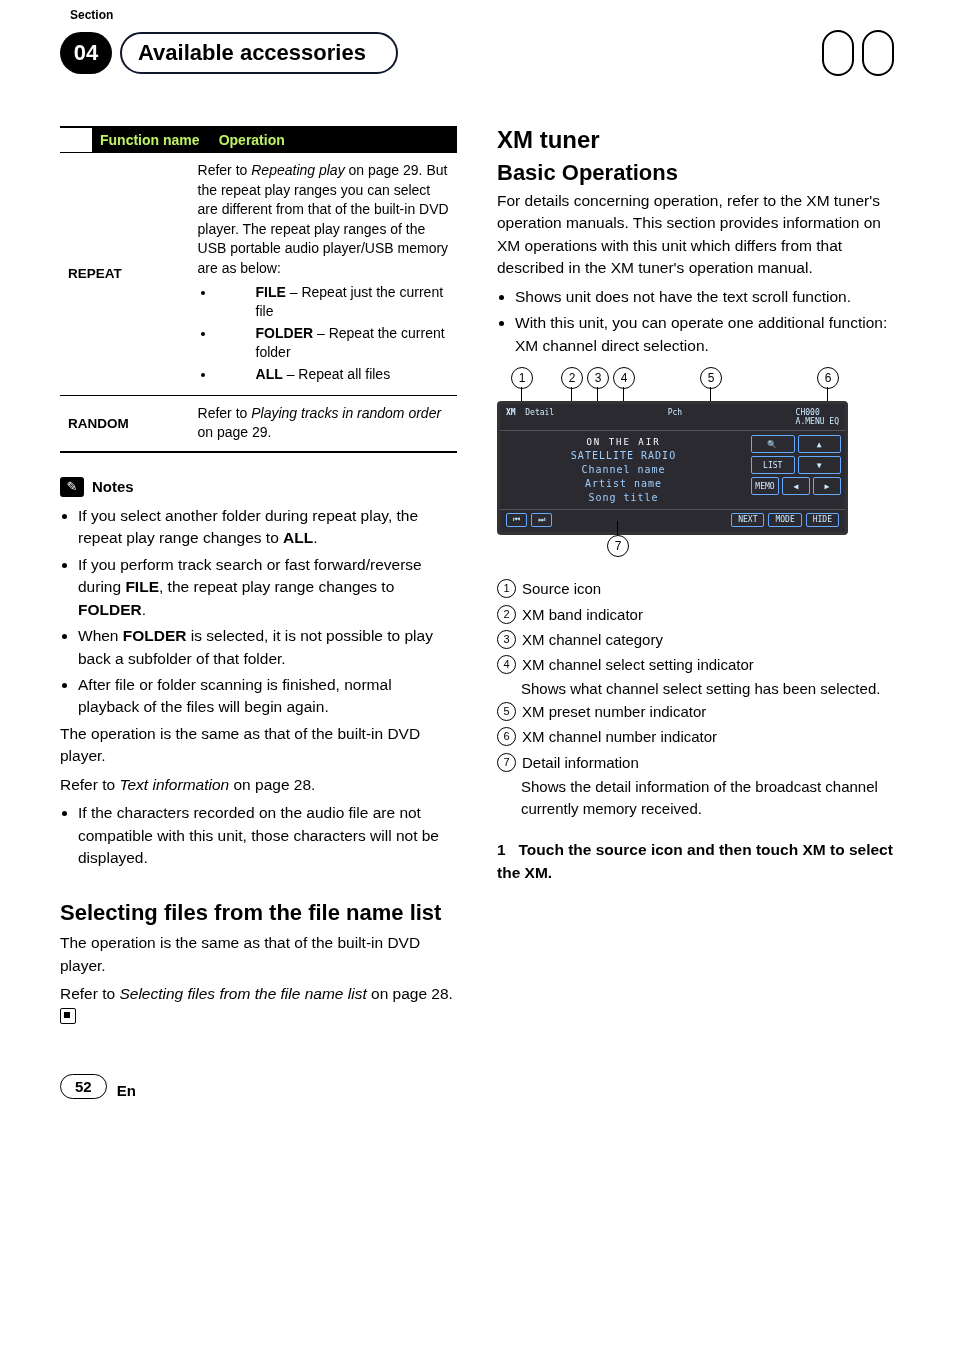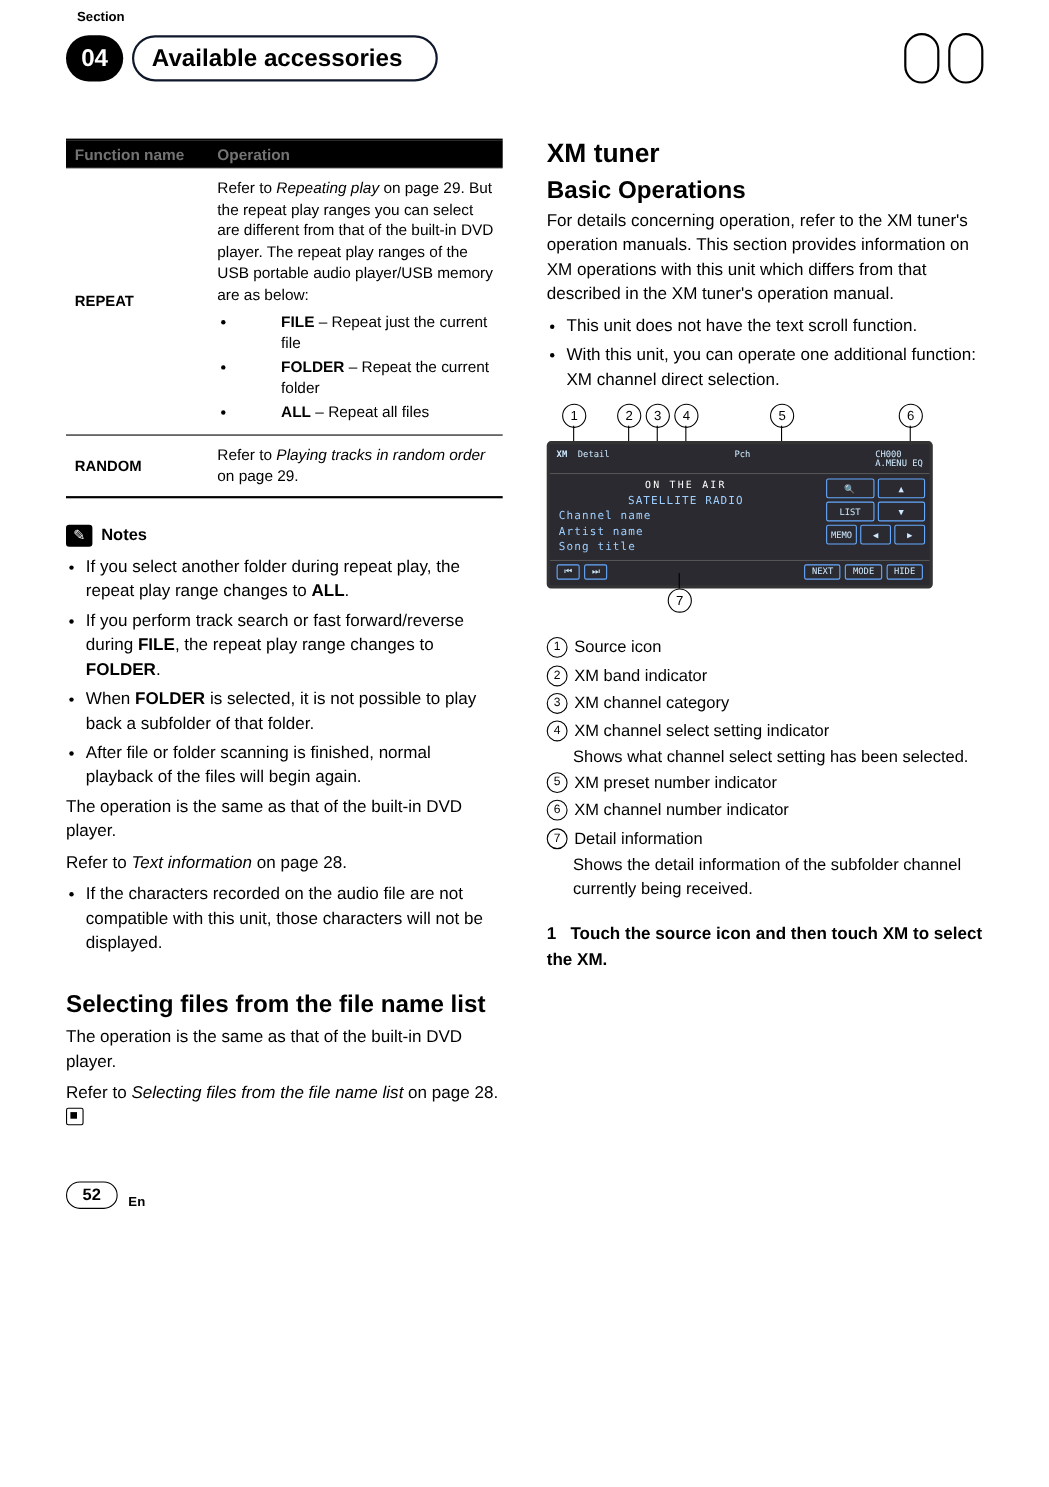--- a/index.html
+++ b/index.html
@@ -69,24 +69,25 @@
   .col { width: 50%; }
 
   
   .func-table {
     border-top: 2px solid #000;
     border-bottom: 2px solid #000;
     font-size: 14px;
   }
   .func-header {
     background: #000;
-    color: #737373;
+    color: #bef264;
     display: flex;
     font-weight: bold;
     padding: 4px 8px;
+    margin-left: 32px;
   }
   .col-name { width: 34%; }
   .col-op { width: 66%; }
   .func-row {
     display: flex;
     border-top: 1px solid #000;
     padding: 8px;
     align-items: center;
   }
   .func-row:first-of-type { border-top: none; }
@@ -160,21 +161,21 @@
     border-radius: 4px;
   }
   .screen-top {
     display:flex; justify-content:space-between;
     padding: 4px 6px; border-bottom:1px solid #555;
     font-size:8px;
   }
   .screen-mid { display:flex; }
   .screen-main { flex:1; padding:6px 8px; }
   .screen-main .air { text-align:center; letter-spacing:2px; color:#fff; font-size:9px;}
-  .screen-main .line { color:#9ecfff; letter-spacing:1px; font-size:10px; margin-top:3px;}
+  .screen-main .line { color:#9ecfff; letter-spacing:1px; font-size:10px; margin-top:3px;text-align:center;}
   .screen-side { width:90px; padding:4px; }
   .sbtn-row { display:flex; gap:3px; margin-bottom:3px;}
   .sbtn { flex:1; border:1px solid #6af; border-radius:2px; font-size:8px; color:#cfeaff;
           display:flex;align-items:center;justify-content:center; height:16px;}
   .screen-bot { display:flex; gap:4px; padding:3px 6px 5px; border-top:1px solid #555; font-size:8px;}
   .bot-btn { border:1px solid #6af; border-radius:2px; padding:1px 6px; color:#cfeaff;}
   .bot-spacer{flex:1;}
 
   .legend { font-size: 15px; line-height: 1.55; margin-top: 6px;}
   .legend-row { display:flex; gap:6px; margin-bottom:2px;}
@@ -187,21 +188,21 @@
   .legend-sub { margin-left: 24px; font-size:15px; line-height:1.45;}
 
   .step-head { font-size:15.5px; font-weight:bold; margin-top:20px; line-height:1.45;}
 
   .page-num-pill {
     border:1.5px solid #000; border-radius:16px;
     padding: 3px 14px; display:inline-block;
     font-weight:bold; font-size:15px;
   }
   .footer { margin-top: 40px; display:flex; align-items:flex-end; gap:10px;}
-  .en-label { font-size:12px; font-weight:bold;text-align:center; }
+  .en-label { font-size:15px; font-weight:bold;text-align:center; }
 </style>
 </head>
 <body>
 
 <div class="page">
 
   <div class="top-bar">
     <div class="section-label">Section</div>
     <div class="header-row">
       <div class="header-num-pill">04</div>
@@ -269,21 +270,21 @@
         <span class="end-square"></span>
       </p>
 
     </div>
 
     <div class="col">
       <h2 class="main-h">XM tuner</h2>
       <h3 class="basic">Basic Operations</h3>
       <p class="body">For details concerning operation, refer to the XM tuner's operation manuals. This section provides information on XM operations with this unit which differs from that described in the XM tuner's operation manual.</p>
       <ul class="body-list">
-        <li>This unit does not have the text scroll function.</li>
+        <li>Shows unit does not have the text scroll function.</li>
         <li>With this unit, you can operate one additional function: XM channel direct selection.</li>
       </ul>
 
       <div class="screen-wrap">
         <div class="callout-row-top">
           <span class="callout-num" style="left:14px">1</span>
             <span class="callout-line" style="left:24px"></span>
           <span class="callout-num" style="left:64px">2</span>
             <span class="callout-line" style="left:74px"></span>
           <span class="callout-num" style="left:90px">3</span>
@@ -372,21 +373,21 @@
             <span class="legend-text">XM preset number indicator</span>
           </div>
         <div class="legend-row">
             <span class="legend-num">6</span>
             <span class="legend-text">XM channel number indicator</span>
           </div>
         <div class="legend-row">
             <span class="legend-num">7</span>
             <span class="legend-text">Detail information</span>
           </div>
-        <div class="legend-sub">Shows the detail information of the subfolder channel currently being received.</div>
+        <div class="legend-sub">Shows the detail information of the broadcast channel currently memory received.</div>
       </div>
 
       <div class="step-head">
         <span>1</span>&nbsp;&nbsp;&nbsp;<span>Touch the source icon and then touch XM to select the XM.</span>
       </div>
     </div>
   </div>
 
   <div class="footer">
     <span class="page-num-pill">52</span>

